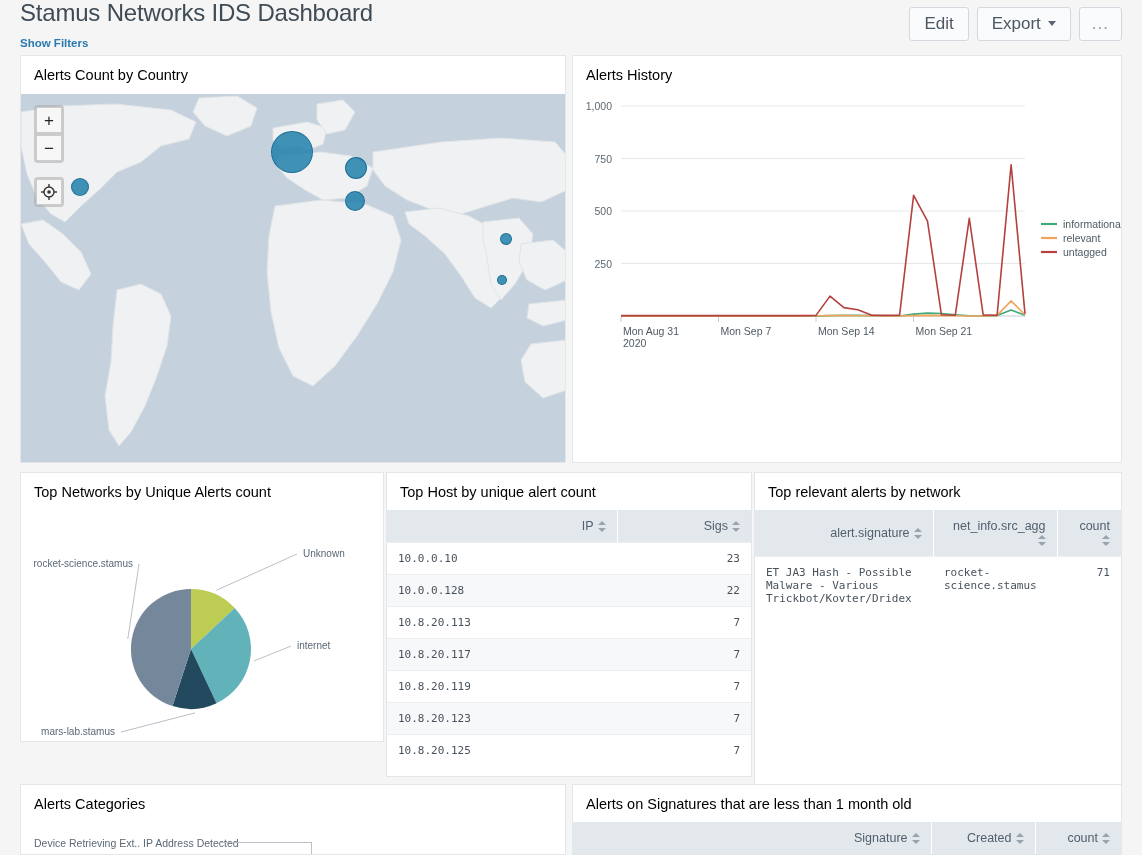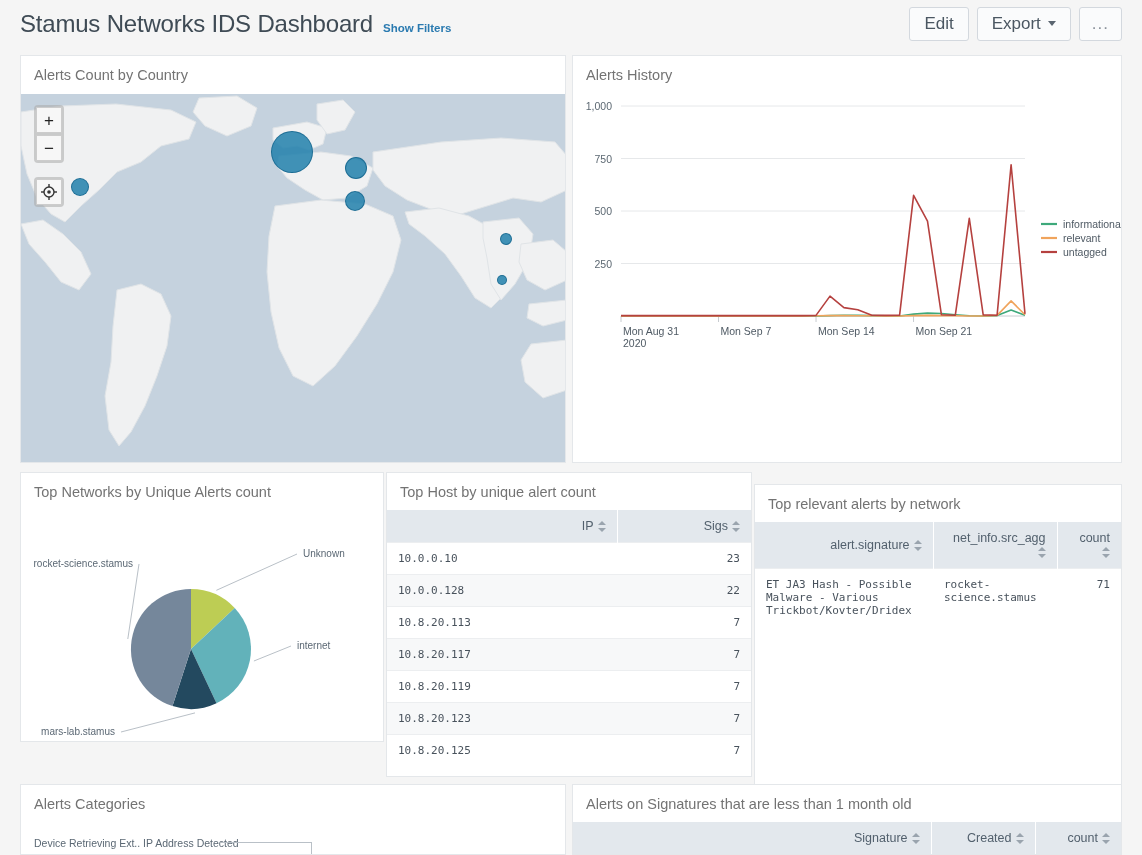--- a/index.html
+++ b/index.html
@@ -11,21 +11,21 @@
     color: #444;
     overflow: hidden;
   }
   .page { width: 1142px; height: 855px; position: relative; }
 
   
   .topbar {
     height: 48px; padding: 0 20px;
     display: flex; align-items: center;
   }
-  .title-wrap { display: flex; align-items: baseline; gap: 10px; }
+  .title-wrap { display: flex; align-items: baseline; gap: 10px; flex-direction: column; }
   .dash-title {
     font-size: 24px; font-weight: 400; color: #3f4b55;
     letter-spacing: -0.2px;
   }
   .show-filters {
     font-size: 11.5px; font-weight: bold; color: #2a7ab0; cursor: pointer;
   }
   .topbar-actions { margin-left: auto; display: flex; gap: 8px; align-items: center; }
   .btn {
     background: #fafbfc; border: 1px solid #d3d8de; border-radius: 3px;
@@ -39,28 +39,28 @@
     border-right: 4px solid transparent; border-top: 5px solid #5a6570;
     display: inline-block;
   }
 
   
   .panel {
     background: #fff; border: 1px solid #e4e7ea;
     position: absolute; overflow: hidden;
   }
   .panel-title {
-    font-size: 14.5px; color: #737373; font-weight: 400;
+    font-size: 14.5px; color: #000000; font-weight: 400;
     padding: 11px 13px 10px 13px;
   }
   #p-map   { left: 20px;  top: 55px;  width: 546px; height: 408px; }
   #p-hist  { left: 572px; top: 55px;  width: 550px; height: 408px; }
   #p-pie   { left: 20px;  top: 472px; width: 364px; height: 270px; }
   #p-host  { left: 386px; top: 472px; width: 366px; height: 305px; }
-  #p-relev { left: 754px; top: 484px; width: 368px; height: 321px; }
+  #p-relev { left: 754px; top: 472px; width: 368px; height: 321px; }
   #p-cat   { left: 20px;  top: 784px; width: 546px; height: 71px; }
   #p-sig   { left: 572px; top: 784px; width: 550px; height: 71px; }
 
   
   .map-area {
     position: absolute; left: 0; right: 0; top: 38px; bottom: 0;
     background: #c5d2de; overflow: hidden;
   }
   .map-ctrl {
     position: absolute; z-index: 5;

